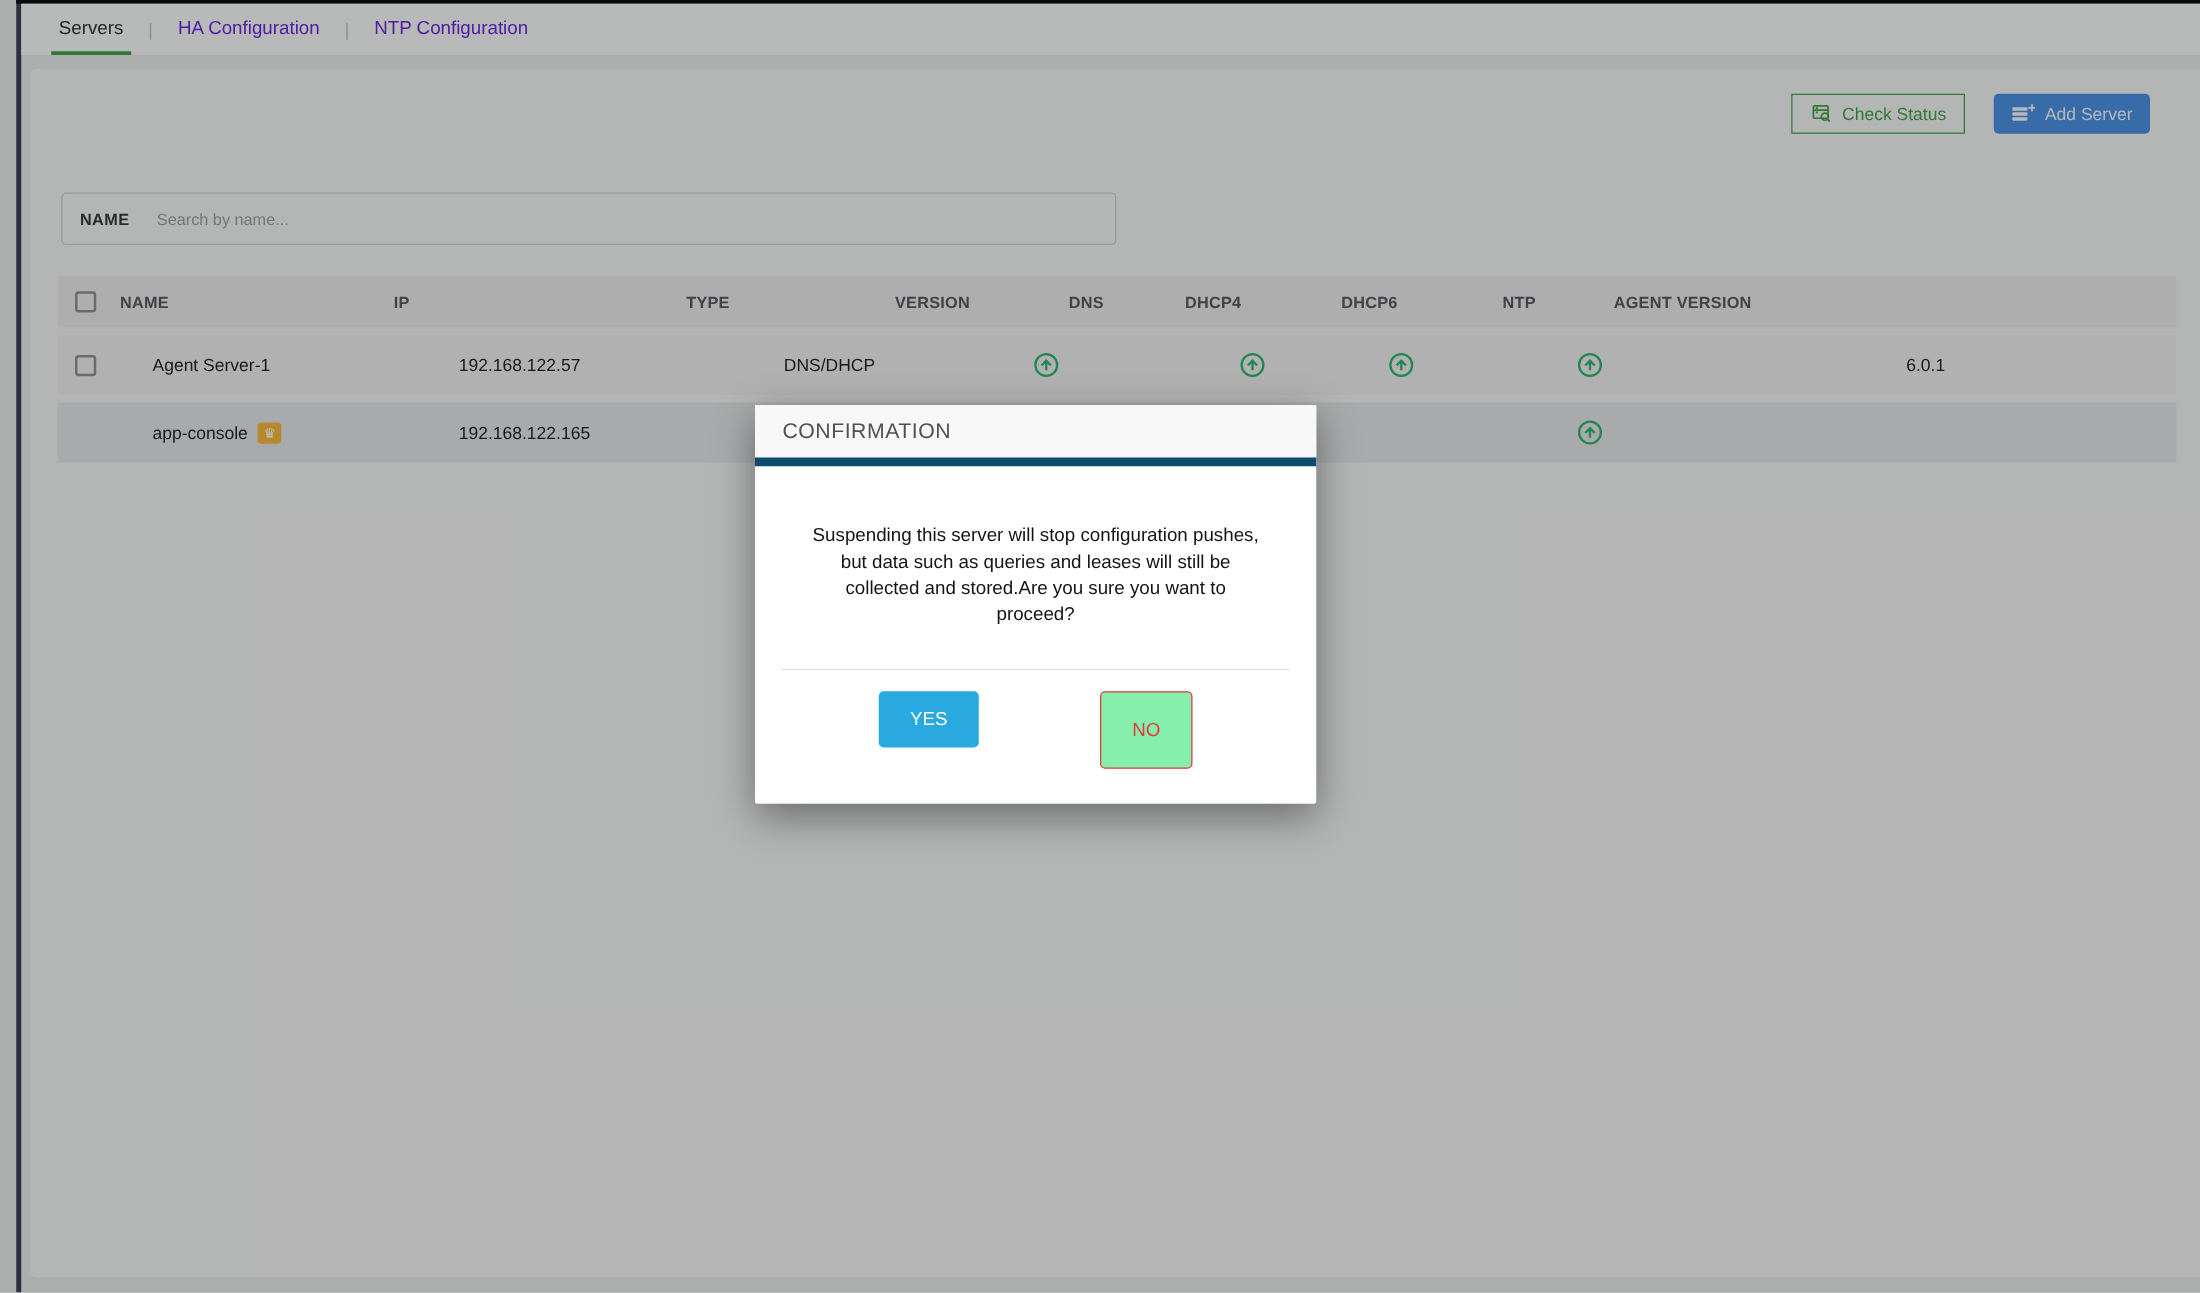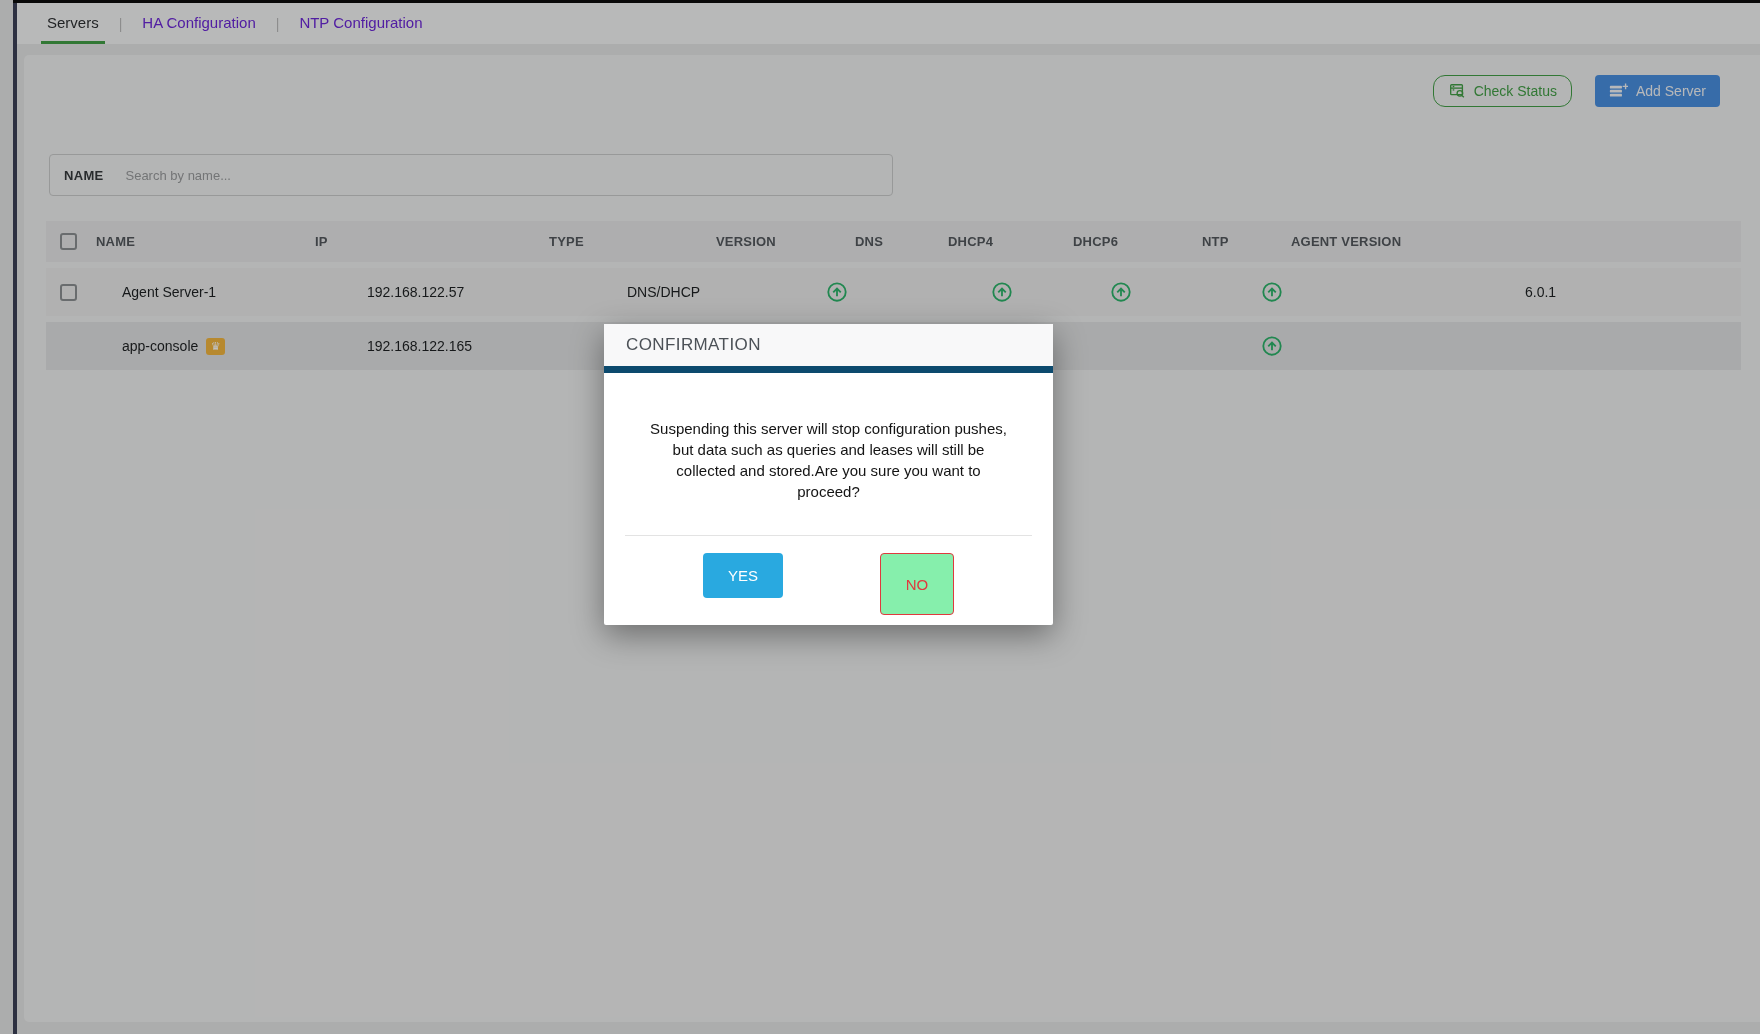--- a/index.html
+++ b/index.html
@@ -17,21 +17,21 @@
          border-bottom:3px solid transparent; cursor:default; }
   .tab.active { border-bottom-color:#43a047; color:#2e3133; }
   .tab-sep { display:flex; align-items:center; color:#bdbdbd; font-size:14px; margin:0 14px; }
 
   .panel { position:absolute; left:11px; top:55px; width:1741px; height:967px;
            background:#f1f2f2; border-radius:5px; }
 
   
   .toolbar { position:absolute; top:20px; right:45px; display:flex; gap:23px; }
   .btn-check { height:32px; padding:0 14px; display:flex; align-items:center; gap:8px;
-               background:transparent; border:1px solid #43a047; border-radius:12px;
+               background:transparent; border:1px solid #43a047; border-radius:0;
                color:#43a047; font-size:14px; }
   .btn-add { height:32px; padding:0 14px; display:flex; align-items:center; gap:8px;
              background:#4a90e2; border:none; border-radius:4px; color:#f4f6f8; font-size:14px; }
 
   
   .searchbox { position:absolute; left:25px; top:99px; width:844px; height:42px;
                border:1px solid #cbcccc; border-radius:4px; display:flex; align-items:center;
                padding:0 14px; background:transparent; }
   .searchbox .lbl { font-size:13px; font-weight:bold; color:#363a3d; letter-spacing:.3px; }
   .searchbox input { flex:1; margin-left:22px; border:none; outline:none; background:transparent;
@@ -64,21 +64,21 @@
 
   
   .overlay { position:absolute; inset:0; background:rgba(0,0,0,0.25); z-index:10; }
   .modal { position:absolute; left:604px; top:324px; width:449px; z-index:20; background:#ffffff;
            border-radius:2px; box-shadow:0 10px 32px rgba(0,0,0,0.4); }
   .modal-header { height:49px; background:#f8f8f9; border-bottom:7px solid #0c4a6e;
                   display:flex; align-items:center; padding-left:22px;
                   font-size:17px; color:#4c5157; letter-spacing:.4px; }
   .modal-body { padding:45px 44px 0; text-align:center; font-size:15px; line-height:21px; color:#141414; }
   .modal-divider { border-top:1px solid #e3e3e3; margin:33px 21px 0; }
-  .modal-actions { display:flex; justify-content:center; gap:97px; margin-top:17px; padding-bottom:10px; }
+  .modal-actions { display:flex; justify-content:center; gap:97px; margin-top:17px; padding-bottom:28px; }
   .btn-yes { width:80px; height:45px; background:#29a9e0; color:#fff; border:none; border-radius:4px; font-size:15px; }
   .btn-no  { width:74px; height:62px; background:#86efac; color:#e0393e; border:1px solid #e0393e; border-radius:4px; font-size:15px; }
 </style>
 </head>
 <body>
 
 <div class="app">
   <div class="left-sliver"></div>
   <div class="top-black-strip"></div>
 

